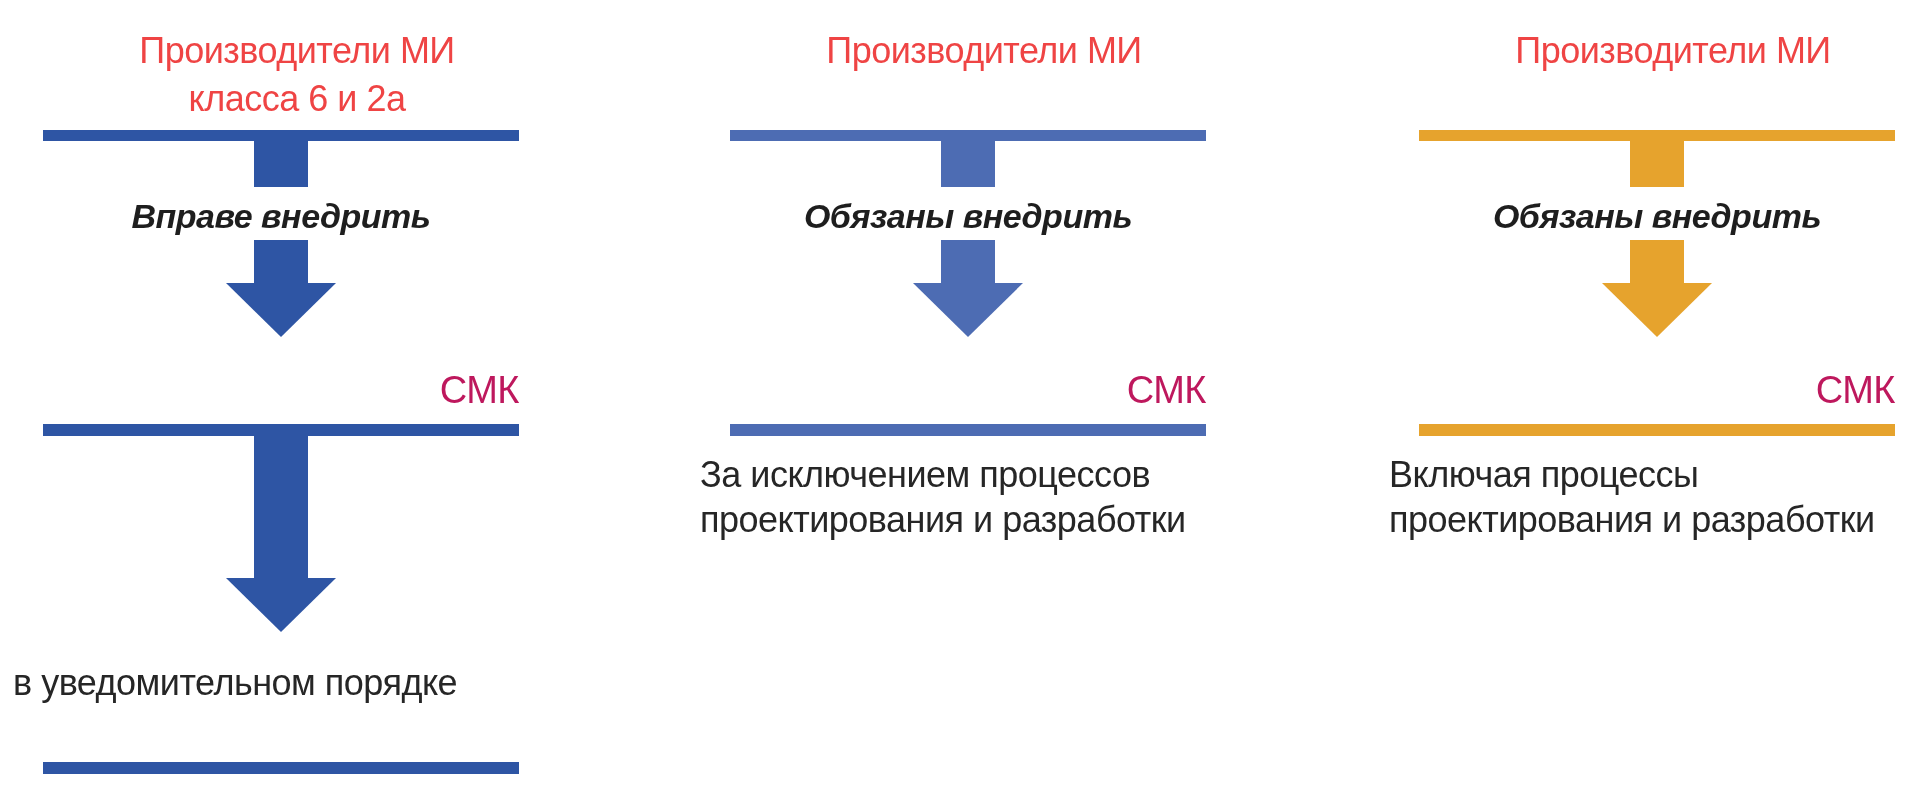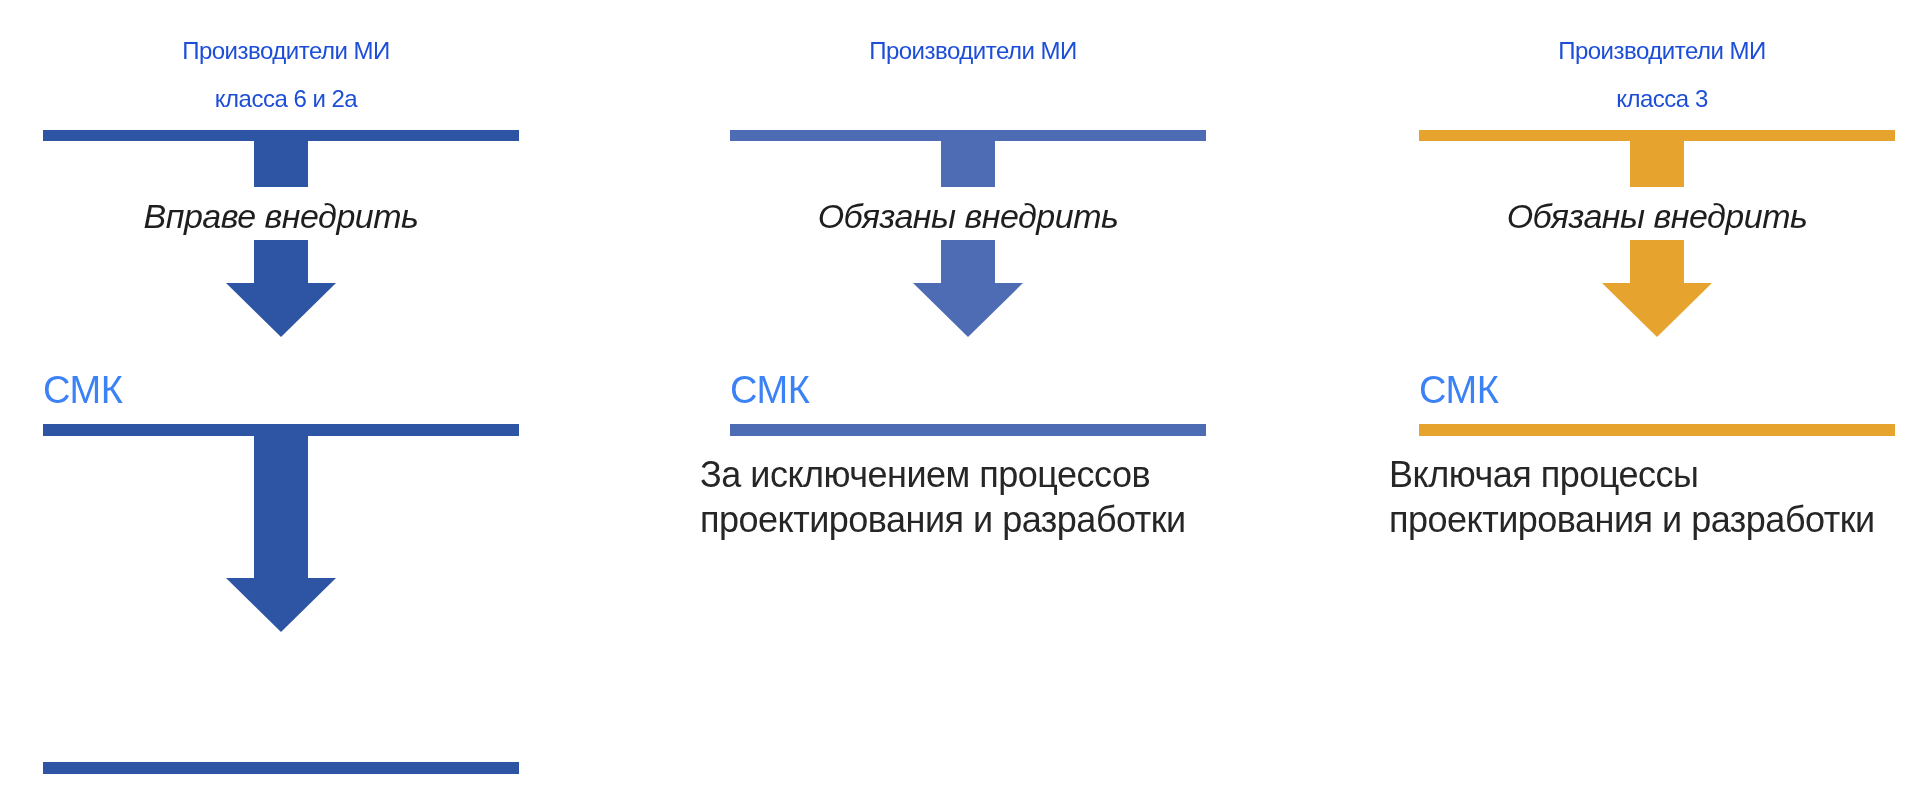--- a/index.html
+++ b/index.html
@@ -8,23 +8,23 @@
     width:1914px;height:796px;
     background:#ffffff;
     overflow:hidden;
     font-family:"Liberation Sans", sans-serif;
     color:#262626;
   }
   .column{
     position:absolute;top:0;height:796px;width:476px;
   }
   .title{
-    position:absolute;top:27px;left:5px;width:100%;
-    text-align:center;font-size:24px;line-height:48px;
-    letter-spacing:-0.5px;color:#1d4ed8;
+    position:absolute;top:27px;left:16px;width:100%;
+    text-align:center;font-size:36px;line-height:48px;
+    letter-spacing:-0.5px;color:#ef4444;
   }
   .hline{
     position:absolute;left:0;width:100%;
     background:var(--accent);
   }
   .hline-1{top:130px;height:11px;}
   .hline-2{top:424px;height:12px;}
   .hline-3{top:762px;height:12px;}
   .stem{
     position:absolute;left:calc(50% - 27px);width:54px;
@@ -39,27 +39,27 @@
     border-left:55px solid transparent;
     border-right:55px solid transparent;
     border-top:54px solid var(--accent);
   }
   .head-1{top:283px;}
   .head-2{top:578px;}
   .arrow-label{
     position:absolute;top:192px;left:-20px;width:calc(100% + 40px);
     text-align:center;
     font-size:34px;line-height:48px;
-    font-weight:normal;font-style:italic;
+    font-weight:bold;font-style:italic;
     letter-spacing:-0.5px;color:#1e1e1e;
   }
   .smk{
     position:absolute;top:366px;left:0;width:100%;
-    text-align:left;font-size:38px;line-height:48px;
-    letter-spacing:-0.5px;color:#3b82f6;
+    text-align:right;font-size:38px;line-height:48px;
+    letter-spacing:-0.5px;color:#be185d;
   }
   .note{
     position:absolute;left:-30px;width:calc(100% + 60px);
     text-align:left;font-size:36px;line-height:45px;
     letter-spacing:-0.5px;color:#262626;
   }
   .note-mid{top:452px;}
   .note-low{top:660px;}
 </style>
 </head>
@@ -75,20 +75,21 @@
     <div class="hline hline-1"></div>
     <div class="stem stem-a"></div>
     <div class="arrow-label">Вправе внедрить</div>
     <div class="stem stem-b"></div>
     <div class="head head-1"></div>
     <div class="smk">СМК</div>
     <div class="hline hline-2"></div>
     <div class="stem stem-c"></div>
     <div class="head head-2"></div>
     <div class="note note-low">
+      <div>в уведомительном порядке</div>
     </div>
     <div class="hline hline-3"></div>
   </div>
 
   <div class="column" style="left: 730px; --accent: #4d6cb3;">
     <div class="title">
       <div>Производители МИ</div>
     </div>
     <div class="hline hline-1"></div>
     <div class="stem stem-a"></div>
@@ -99,21 +100,20 @@
     <div class="hline hline-2"></div>
     <div class="note note-mid">
       <div>За исключением процессов</div>
       <div>проектирования и разработки</div>
     </div>
   </div>
 
   <div class="column" style="left: 1419px; --accent: #e6a32d;">
     <div class="title">
       <div>Производители МИ</div>
-      <div>класса 3</div>
     </div>
     <div class="hline hline-1"></div>
     <div class="stem stem-a"></div>
     <div class="arrow-label">Обязаны внедрить</div>
     <div class="stem stem-b"></div>
     <div class="head head-1"></div>
     <div class="smk">СМК</div>
     <div class="hline hline-2"></div>
     <div class="note note-mid">
       <div>Включая процессы</div>

